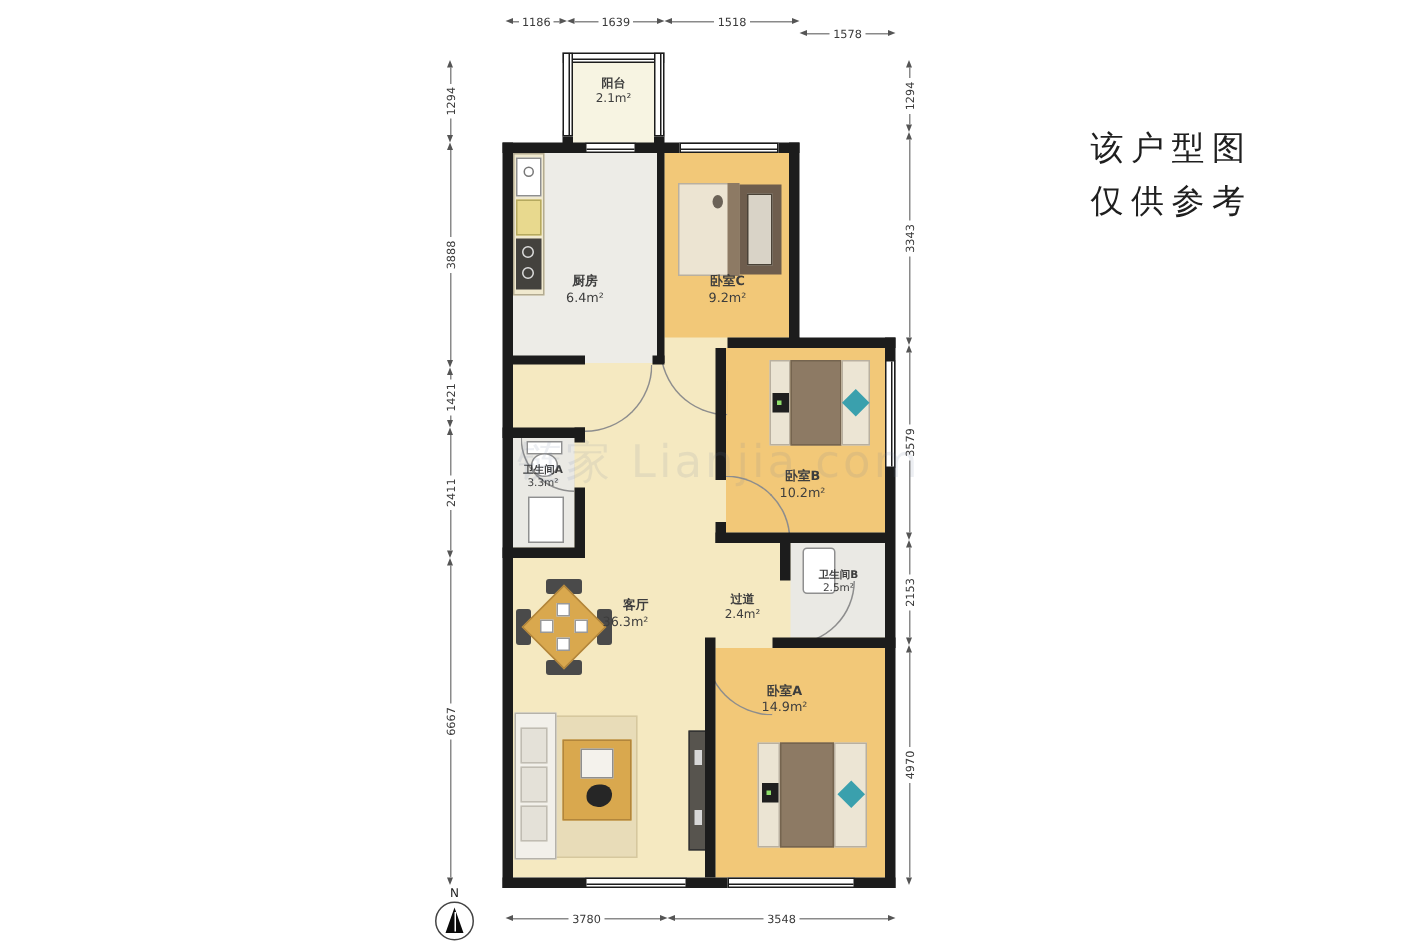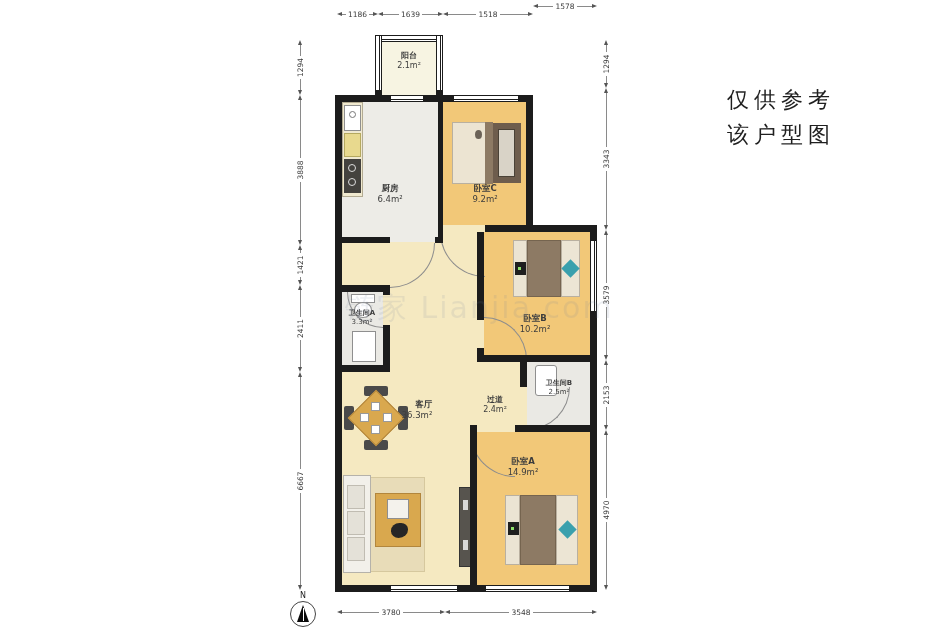--- a/index.html
+++ b/index.html
@@ -210,21 +210,21 @@
       <span class="dline"></span>
       <i class="arr-r"></i>
     </div>
   <div class="dim" style="left:443px;top:8px;width:90px;">
       <i class="arr-l"></i>
       <span class="dline"></span>
       <span class="val">1518</span>
       <span class="dline"></span>
       <i class="arr-r"></i>
     </div>
-  <div class="dim" style="left:533px;top:0;width:64px;">
+  <div class="dim" style="left:533px;top:16px;width:64px;">
       <i class="arr-l"></i>
       <span class="dline"></span>
       <span class="val">1578</span>
       <span class="dline"></span>
       <i class="arr-r"></i>
     </div>
 
   <div class="dim" style="left:337px;top:606px;width:108px;">
       <i class="arr-l"></i>
       <span class="dline"></span>
@@ -314,17 +314,17 @@
 
   <div id="compass">
     <div class="nlab">N</div>
     <div class="ring">
       <div class="needle"></div>
       <div class="needle-split"></div>
     </div>
   </div>
 
   <div id="disclaimer">
+    <div>该户型图</div>
     <div>仅供参考</div>
-    <div>该户型图</div>
   </div>
 
 </div>
 
 </body></html>

